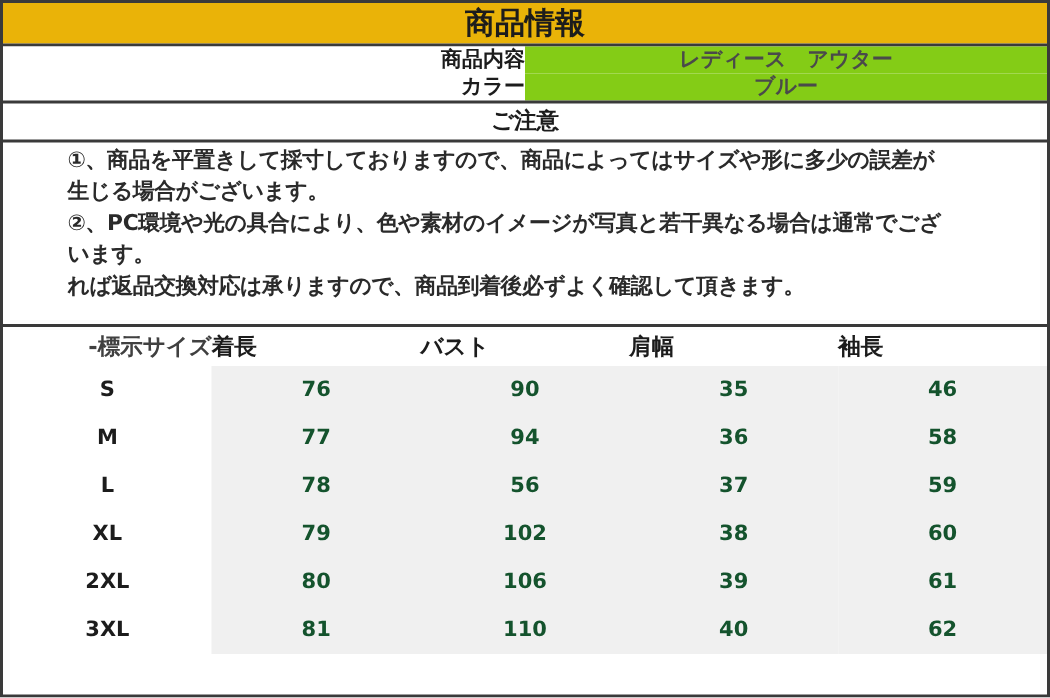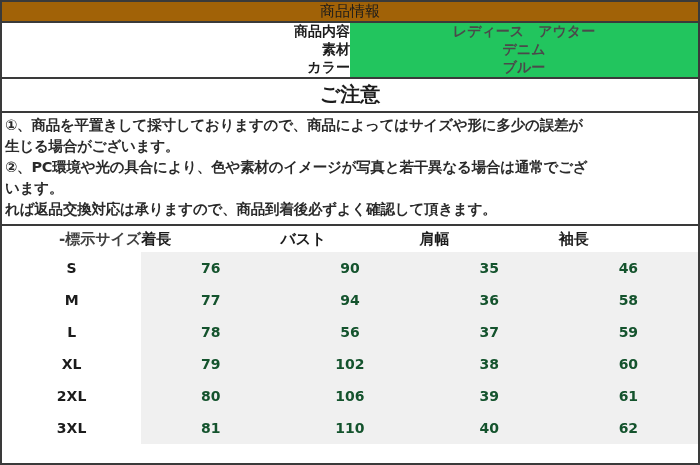--- a/index.html
+++ b/index.html
@@ -26,58 +26,59 @@
     border-collapse: collapse;
     width: 100%;
     table-layout: fixed;
   }
   .info-table td, .size-table td {
     padding: 0;
     margin: 0;
   }
   .title-cell {
     text-align: center;
-    font-weight: normal;
-    font-size: 15px;
+    font-weight: bold;
+    font-size: 20px;
     color: #1c1c1c;
     padding: 2px 0 3px 0;
-    background: #a16207;
+    background: #eab308;
   }
   .label-cell {
     text-align: right;
     font-weight: bold;
     font-size: 14px;
     color: #1c1c1c;
     padding: 3px 0;
     background: #ffffff;
     width: 232px;
   }
   .value-cell {
     text-align: center;
     font-weight: bold;
     font-size: 14px;
     color: #4a4a4a;
     padding: 3px 0;
-    background: #22c55e;
+    background: #84cc16;
   }
   .rule {
     height: 2px;
     background: #3a3a3a;
     font-size: 0;
     line-height: 0;
   }
   .notice-title {
     text-align: center;
     font-weight: bold;
-    font-size: 20px;
+    font-size: 15px;
     color: #1c1c1c;
     padding: 2px 0 3px 0;
   }
   .notice-body {
-    padding: 2px 3px 4px 3px;
+    padding: 2px 3px 14px 3px;
+    margin-left: 40px;
   }
   .notice-line {
     font-weight: bold;
     font-size: 14.5px;
     line-height: 21px;
     color: #2a2a2a;
     letter-spacing: -0.2px;
   }
   .size-head-label {
     text-align: right;
@@ -125,24 +126,20 @@
     <tbody>
       <tr>
         <td class="title-cell" colspan="2">商品情報</td>
       </tr>
       <tr>
         <td class="rule" colspan="2"></td>
       </tr>
       <tr>
         <td class="label-cell">商品内容</td>
         <td class="value-cell">レディース　アウター</td>
-      </tr>
-      <tr>
-        <td class="label-cell">素材</td>
-        <td class="value-cell">デニム</td>
       </tr>
       <tr>
         <td class="label-cell">カラー</td>
         <td class="value-cell">ブルー</td>
       </tr>
       <tr>
         <td class="rule" colspan="2"></td>
       </tr>
     </tbody>
   </table>

